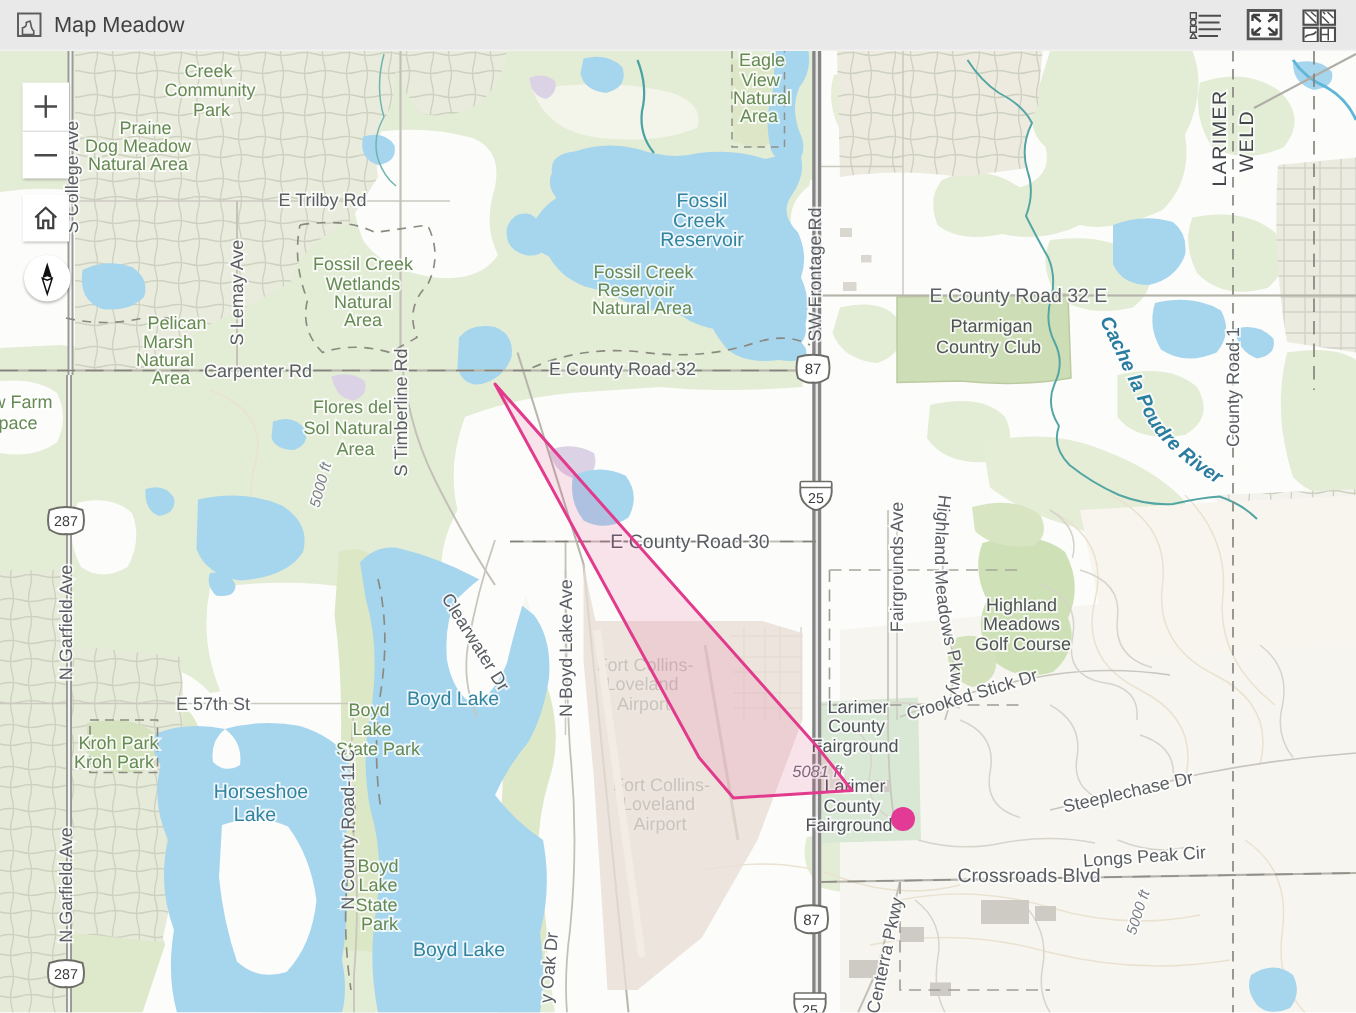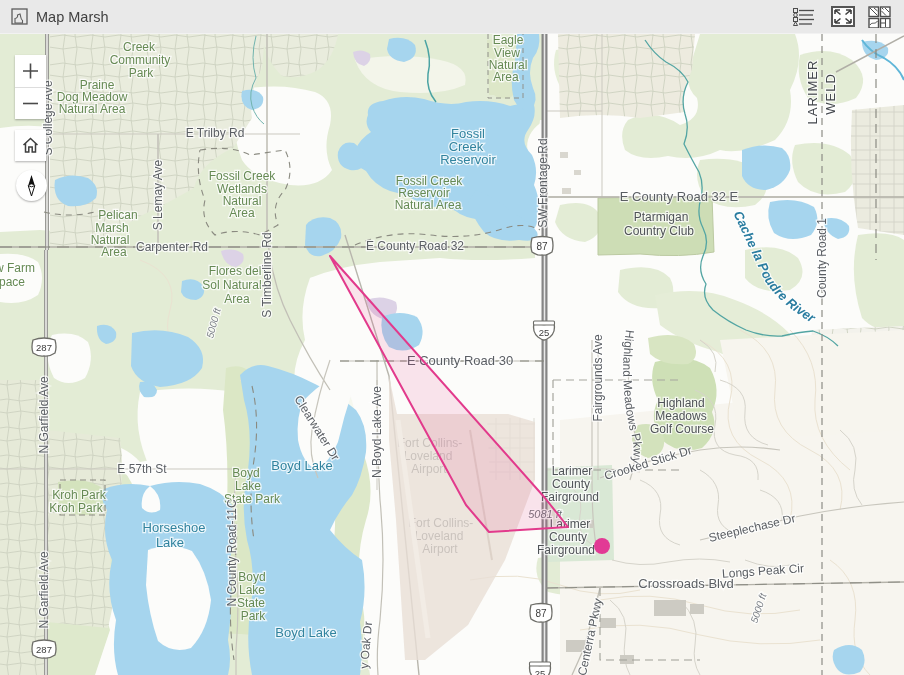--- a/index.html
+++ b/index.html
@@ -13,21 +13,21 @@
 </head>
 <body>
 
 <div id="bar">
 
   <svg style="position:absolute;left:11px;top:8px" width="17" height="17" viewBox="0 0 17 17">
     <rect x="1" y="1" width="15" height="15" fill="none" stroke="#5c5c5c" stroke-width="1.3"></rect>
     <path d="M4 15 L4 10.5 C6 10.5 7 8.5 6.5 7 L9 6 C10 8.5 9.5 11.5 11.5 12.5 L11.5 15 Z" fill="none" stroke="#5c5c5c" stroke-width="1.1"></path>
   </svg>
 
-  <div class="title">Map Marsh</div>
+  <div class="title">Map Meadow</div>
 
   <svg style="position:absolute;left:793px;top:8px" width="22" height="18" viewBox="0 0 22 18">
     <g stroke="#4d4d4d" stroke-width="1.3">
       <line x1="6" y1="2.5" x2="21" y2="2.5"></line>
       <line x1="6" y1="7" x2="20" y2="7"></line>
       <line x1="6" y1="11.5" x2="21" y2="11.5"></line>
       <line x1="6" y1="16" x2="19" y2="16"></line>
     </g>
     <rect x="0.5" y="0.5" width="4" height="4" fill="none" stroke="#4d4d4d"></rect>
     <circle cx="2.5" cy="7" r="1.8" fill="none" stroke="#4d4d4d"></circle>

